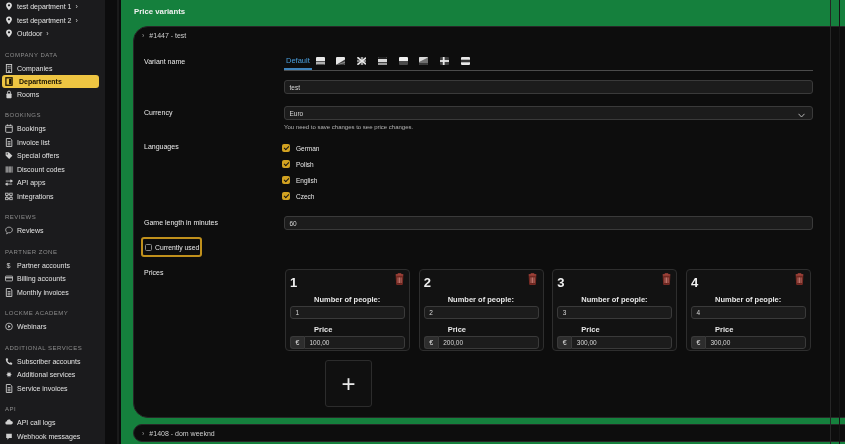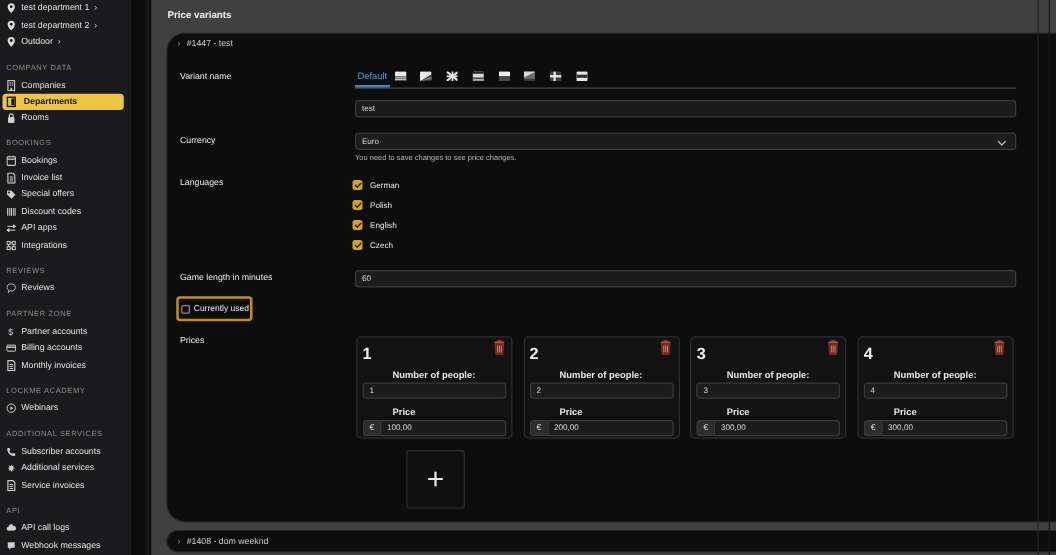--- a/index.html
+++ b/index.html
@@ -1,20 +1,20 @@
 <!DOCTYPE html>
 <html><head>
 <meta charset="utf-8">
 <style>
 * { margin:0; padding:0; box-sizing:border-box; }
 html,body { width:845px; height:444px; overflow:hidden; background:#090909; font-family:"Liberation Sans", sans-serif; }
 #sidebar { position:absolute; left:0; top:0; width:105px; height:444px; background:#1b1b1d; }
 #gutter { position:absolute; left:105px; top:0; width:16px; height:444px; background:#0c0c0d; }
 #gthumb { position:absolute; left:117px; top:0; width:2px; height:444px; background:#1a1a1b; }
-#main { position:absolute; left:121px; top:0; width:724px; height:444px; background:#404040; }
+#main { position:absolute; left:121px; top:0; width:724px; height:444px; background:#15803d; }
 #vline1 { position:absolute; left:830px; top:0; width:1px; height:444px; background:#262626; }
 #vline2 { position:absolute; left:839px; top:0; width:1px; height:444px; background:#161616; }
 
 
 .srow { display:flex; align-items:center; height:13.5px; padding-left:4.5px; color:#e3e3e3; font-size:7px; white-space:nowrap; }
 .srow svg { flex:0 0 auto; margin-right:4.5px; width:8px; height:9px; }
 .shead { display:flex; align-items:flex-end; height:12px; margin-top:5px; margin-bottom:4px; padding-left:5px; color:#8d8d8d; font-size:6px; letter-spacing:.5px; }
 .srow .arr { margin-left:4px; color:#cfcfcf; font-size:7px; }
 .srow.active { background:#eec542; border-radius:3px; color:#151005; margin:0 6px 0 2px; padding-left:3px; font-weight:bold; height:12.5px; }
 .srow.active svg { margin-right:6px; }

